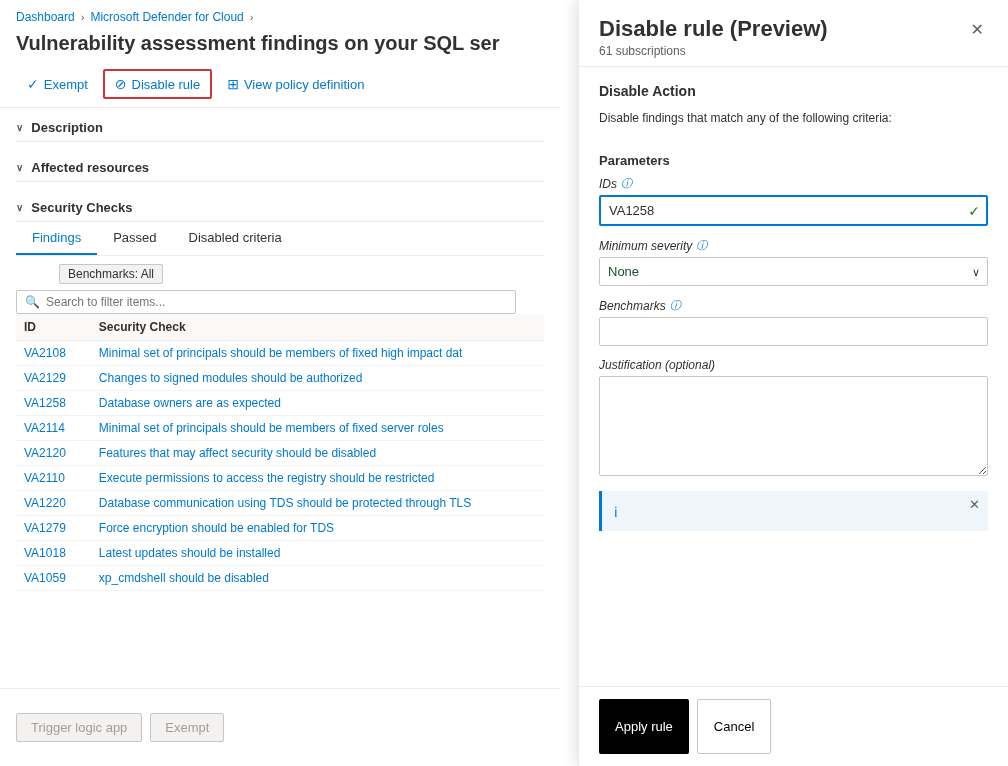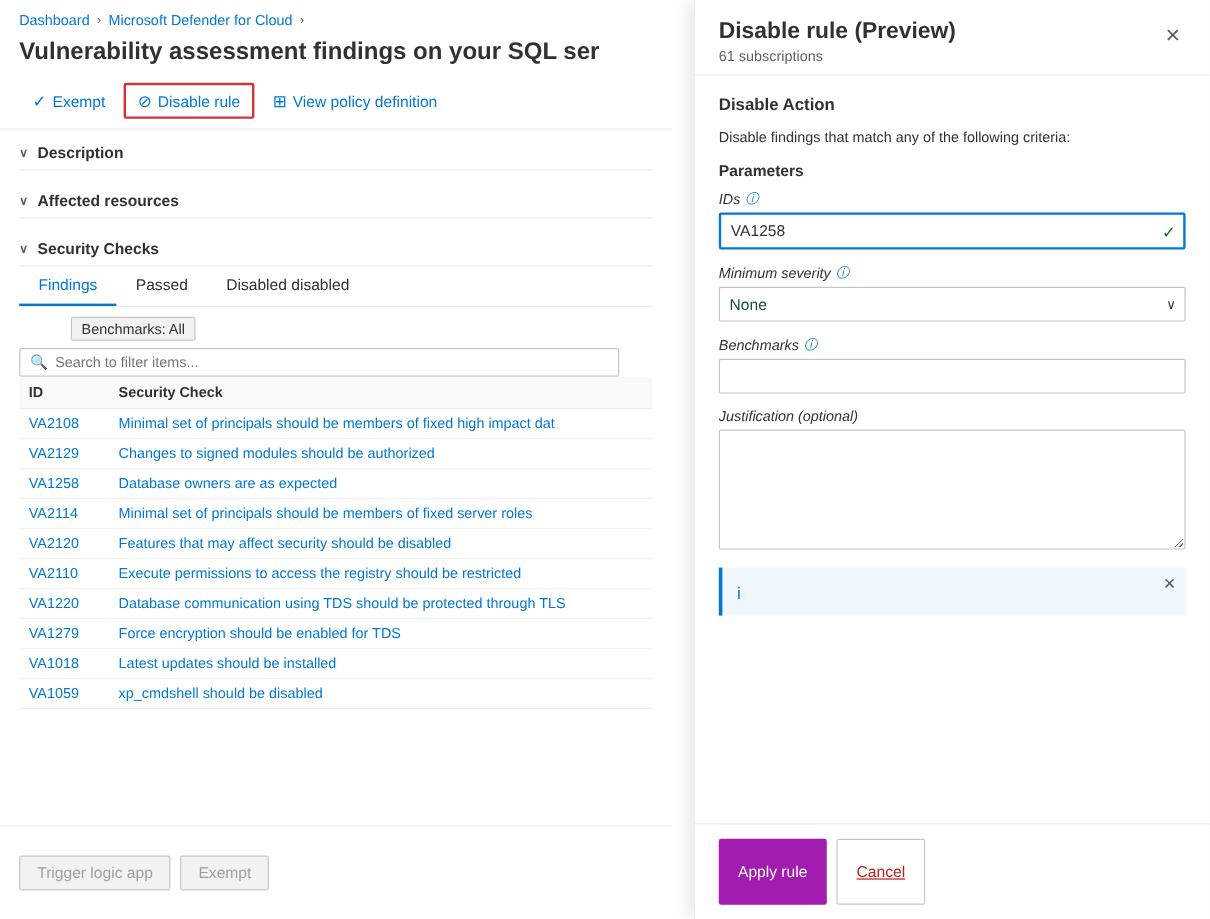--- a/index.html
+++ b/index.html
@@ -37,45 +37,45 @@
     .table td.id-col { color: #0078d4; font-weight: 500; white-space: nowrap; }
     .table td.desc-col { color: #0078d4; max-width: 350px; overflow: hidden; text-overflow: ellipsis; white-space: nowrap; }
 
     .bottom-toolbar { display: flex; align-items: center; gap: 8px; padding: 24px 16px; border-top: 1px solid #edebe9; position: absolute; bottom: 0; left: 0; width: 560px; }
     .btn-disabled { padding: 6px 14px; border: 1px solid #c8c6c4; background: #f3f2f1; color: #a19f9d; border-radius: 2px; cursor: default; font-size: 13px; }
 
     
     .panel-overlay { position: fixed; top: 0; right: 0; width: 430px; height: 100%; background: #fff; border-left: 1px solid #edebe9; box-shadow: -4px 0 12px rgba(0,0,0,0.1); z-index: 100; display: flex; flex-direction: column; }
     .panel-header { display: flex; justify-content: space-between; align-items: flex-start; padding: 16px 20px 8px; border-bottom: 1px solid #edebe9; }
     .panel-title-block {}
-    .panel-title { font-size: 19px; font-weight: 600; color: #323130; }
+    .panel-title { font-size: 22px; font-weight: 600; color: #323130; }
     .panel-subtitle { font-size: 12px; color: #605e5c; margin-top: 2px; }
     .panel-close { background: none; border: none; cursor: pointer; font-size: 16px; color: #605e5c; padding: 4px; }
 
     .panel-body { flex: 1; padding: 16px 20px; overflow-y: auto; }
     .panel-section-title { font-size: 14px; font-weight: 600; color: #323130; margin-bottom: 12px; }
-    .panel-desc { font-size: 12px; color: #323130; margin-bottom: 14px; }
+    .panel-desc { font-size: 12px; color: #323130; margin-bottom: 28px; }
 
     .field-label { font-size: 12px; font-weight: 500; color: #323130; margin-bottom: 4px; display: flex; align-items: center; gap: 4px; font-style: italic; }
     .field-label .info-icon { color: #0078d4; font-size: 11px; cursor: help; }
     .select-wrapper { position: relative; margin-bottom: 12px; }
     .select-wrapper select { width: 100%; border: 1px solid #c8c6c4; border-radius: 2px; padding: 6px 28px 6px 8px; font-size: 13px; color: #14532d; background: #fff; appearance: none; cursor: pointer; outline: none; }
     .select-wrapper .chevron-down { position: absolute; right: 8px; top: 50%; transform: translateY(-50%); color: #323130; font-size: 11px; pointer-events: none; }
 
     .text-input { width: 100%; border: 1px solid #c8c6c4; border-radius: 2px; padding: 6px 8px; font-size: 13px; color: #323130; margin-bottom: 12px; outline: none; }
 
     .textarea-field { width: 100%; border: 1px solid #c8c6c4; border-radius: 2px; padding: 8px; font-size: 13px; color: #323130; margin-bottom: 12px; outline: none; resize: vertical; min-height: 100px; font-family: inherit; }
 
     .info-box { background: #eff6fc; border-left: 3px solid #0078d4; padding: 10px 12px; margin-bottom: 16px; font-size: 12px; color: #323130; display: flex; gap: 8px; position: relative; }
     .info-box .info-icon-blue { color: #0078d4; font-size: 14px; flex-shrink: 0; margin-top: 1px; }
     .info-box .close-info { position: absolute; right: 8px; top: 6px; background: none; border: none; cursor: pointer; color: #605e5c; font-size: 13px; }
 
     .panel-footer { padding: 12px 20px; border-top: 1px solid #edebe9; display: flex; gap: 8px; }
-    .btn-primary { padding: 7px 16px; background: #a21caf; color: #fff; border: none; border-radius: 2px; cursor: pointer; font-size: 13px; font-weight: 500; }
-    .btn-cancel { padding: 19px 16px; background: #fff; color: #b91c1c; border: 1px solid #c8c6c4; border-radius: 2px; cursor: pointer; font-size: 13px; text-decoration: underline; }
+    .btn-primary { padding: 7px 16px; background: #000000; color: #fff; border: none; border-radius: 2px; cursor: pointer; font-size: 13px; font-weight: 500; }
+    .btn-cancel { padding: 19px 16px; background: #fff; color: #000000; border: 1px solid #c8c6c4; border-radius: 2px; cursor: pointer; font-size: 13px; }
 
     .params-label { font-size: 13px; font-weight: 600; color: #323130; margin-bottom: 8px; }
 
     .ids-input-wrapper { position: relative; margin-bottom: 12px; }
     .ids-input-wrapper input { width: 100%; border: 2px solid #0078d4; border-radius: 2px; padding: 6px 30px 6px 8px; font-size: 13px; color: #323130; outline: none; }
     .ids-input-wrapper .check { position: absolute; right: 8px; top: 50%; transform: translateY(-50%); color: #107c10; font-size: 14px; }
 
     .main-content { position: relative; height: 100vh; overflow: hidden; width: 560px; }
 
     .table-container { max-height: 310px; overflow-y: auto; }
@@ -125,21 +125,21 @@
 
   <div class="security-checks">
     <div class="section-header">
       <span class="chevron">∨</span>
       <span>Security Checks</span>
     </div>
 
     <div class="tabs">
       <div class="tab active">Findings</div>
       <div class="tab">Passed</div>
-      <div class="tab">Disabled disabled</div>
+      <div class="tab">Disabled criteria</div>
     </div>
 
     <div class="filter-row">
       <span class="filter-tag">Benchmarks: All</span>
     </div>
 
     <div class="search-box">
       <span class="search-icon">🔍</span>
       <input type="text" style="border: none; outline: none; font-size: 12px; color: rgb(96, 94, 92); width: 100%; background: transparent;" placeholder="Search to filter items...">
     </div>

